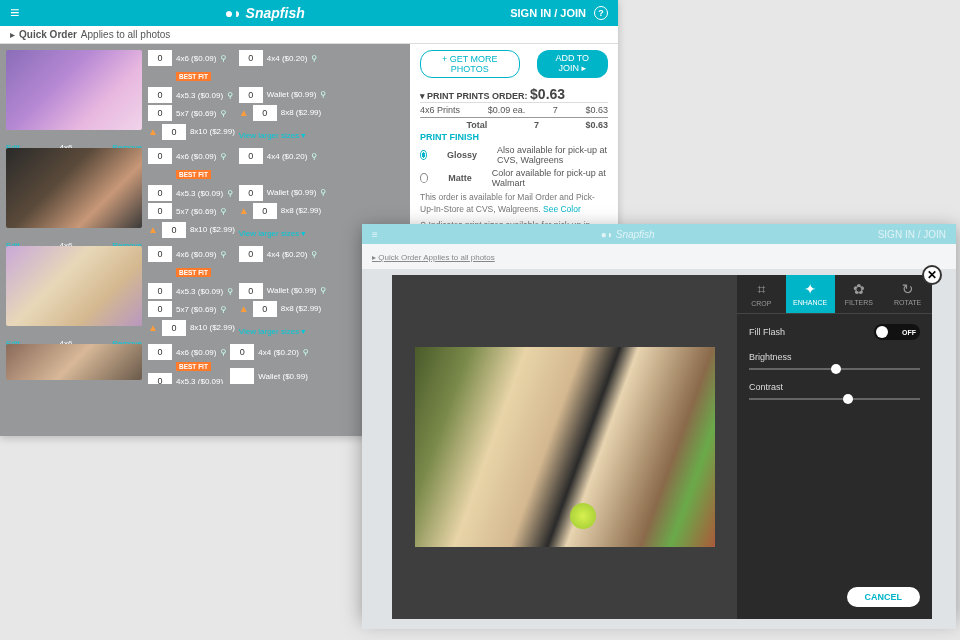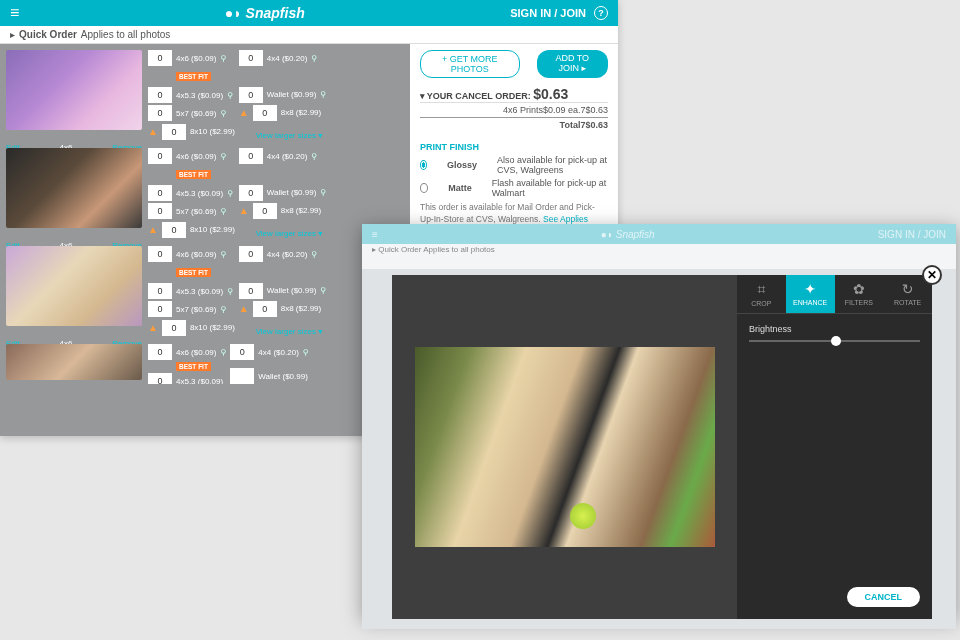--- a/index.html
+++ b/index.html
@@ -18,25 +18,25 @@
 .leftcol { width:410px; background:#96989a; overflow:hidden; padding:6px; }
 .rightcol { flex:1; background:#fff; padding:6px 10px; font-size:10px; color:#555; }
 
 .pill { border-radius:12px; font-size:9px; padding:3px 10px; display:inline-block; text-align:center; cursor:pointer; }
 .pill.outline { border:1px solid #00b5c8; color:#00b5c8; background:#fff; }
 .pill.fill { background:#00b5c8; color:#fff; }
 .btnrow { display:flex; gap:17px; margin-bottom:8px;justify-content:space-between; }
 
 .orderhdr { font-size:9px; font-weight:bold; color:#444; }
 .orderhdr .price { font-size:14px; }
-.line { display:flex; justify-content:flex-end; font-size:9px; padding:2px 0; }
+.line { display:flex; justify-content:space-between; font-size:9px; padding:2px 0; }
 .line.bord { border-top:1px solid #ddd; }
 .line.tot { font-weight:bold; border-top:1px solid #999; }
 
-.sect { font-size:9px; font-weight:bold; color:#00b5c8; margin-top:10px; }
+.sect { font-size:9px; font-weight:bold; color:#00b5c8; }
 .radio-row { display:flex; align-items:center; gap:20px; font-size:9px; color:#555; margin:3px 0; }
 .radio { width:10px; height:10px; border:1px solid #888; border-radius:50%; display:inline-block; }
 .radio.on { border-color:#00b5c8; background:radial-gradient(#00b5c8 45%,transparent 50%); }
 .fineprint { font-size:8.5px; color:#777; margin-top:4px; line-height:1.4; }
 .fineprint a { color:#00b5c8; }
 
 .photo-row { display:flex; gap:6px; height:90px; margin-bottom:8px; position:relative; }
 .thumb { width:136px; height:80px; background:linear-gradient(135deg,#8a6db8,#b789d4 40%,#e8b8e0 70%,#f0d4ea); border-radius:2px; position:relative; }
 .thumb2 { background:linear-gradient(135deg,#2a2a2a,#5a4a3a 40%,#c89878 70%,#3a3a3a); }
 .thumb3 { background:linear-gradient(135deg,#c8a8d8,#e8d8b8 40%,#d4b890 70%,#b898c0); }
@@ -46,25 +46,25 @@
 .thumb-bar .sz { color:#fff; }
 .thumb-bar .rem { color:#00c8d8; }
 
 .sizes { display:flex; gap:4px; flex:1; }
 .sizecol { display:flex; flex-direction:column; gap:2px; }
 .szrow { display:flex; align-items:center; gap:4px; font-size:8px; color:#fff; height:17px; }
 .qtybox { width:24px; height:16px; background:#fff; color:#333; font-size:9px; text-align:center; border:none; }
 .bestfit { background:#ff7a2a; color:#fff; font-size:6.5px; padding:1px 3px; font-weight:bold; }
 .warn { color:#ff9c3a; font-size:10px; }
 .pin { font-size:8px; color:#cfe; }
-.viewlarger { color:#00c8d8; font-size:8px; text-align:right; padding-right:4px; margin-top:8px; }
+.viewlarger { color:#00c8d8; font-size:8px; text-align:left; padding-right:4px; margin-top:8px; }
 
 .window2 { position:absolute; left:362px; top:224px; width:594px; height:394px; background:#eceff1; box-shadow:0 4px 18px rgba(0,0,0,0.35); }
 .w2-topbar { background:rgba(0,181,200,0.35); height:20px; display:flex; align-items:center; justify-content:space-between; padding:0 10px; color:rgba(255,255,255,0.7); font-size:10px; }
-.w2-quick { background:rgba(255,255,255,0.4); height:25px; font-size:8px; color:#888; padding:1px 10px; }
+.w2-quick { background:rgba(255,255,255,0.4); height:25px; font-size:8px; color:#888; padding:9px 10px;text-decoration:underline; }
 .w2-body { position:relative; height:calc(100% - 34px); background:#e0e3e5; }
 
 .editor { position:absolute; left:30px; top:6px; right:24px; bottom:10px; background:#3e3e3e; display:flex; }
 .closex { position:absolute; right:-10px; top:-10px; width:20px; height:20px; background:#fff; border-radius:50%; border:2px solid #333; display:flex; align-items:center; justify-content:center; font-size:12px; font-weight:bold; cursor:pointer; z-index:5; }
 .canvas { flex:1; display:flex; align-items:center; justify-content:center; padding:20px; }
 .photo { width:300px; height:200px; background:linear-gradient(110deg,#4a5a2a 0%,#7a8a4a 15%,#e8d4a8 30%,#d4b890 45%,#2a2a2a 55%,#e8d4b0 60%,#8a6a4a 80%,#6aaa4a 88%,#aa5a3a 100%); position:relative; }
 .ball { position:absolute; width:26px; height:26px; background:radial-gradient(#d8f050,#9ac830); border-radius:50%; bottom:18px; left:155px; }
 
 .panel { width:195px; background:#2a2a2a; display:flex; flex-direction:column; color:#ddd; font-size:9px; }
 .tooltabs { display:flex; border-bottom:1px solid #444; }
@@ -305,21 +305,21 @@
           </div>
         </div>
       </div>
 
     </div>
     <div class="rightcol">
       <div class="btnrow">
         <span class="pill outline">+ GET MORE PHOTOS</span>
         <span class="pill fill">ADD TO JOIN ▸</span>
       </div>
-      <div class="orderhdr">▾ <span>YOUR CANCEL ORDER:</span> <span class="price">$0.63</span></div>
+      <div class="orderhdr">▾ <span>PRINT PRINTS ORDER:</span> <span class="price">$0.63</span></div>
       <div class="line bord">
           <span>4x6 Prints</span>
           <span>$0.09 ea.</span>
           <span>7</span>
           <span>$0.63</span>
         </div>
       <div class="line tot">
           <span></span>
           <span>Total</span>
           <span>7</span>
@@ -328,23 +328,23 @@
 
       <div class="sect">PRINT FINISH</div>
       <div class="radio-row">
           <span class="radio on"></span>
           <b>Glossy</b> 
           <span>Also available for pick-up at CVS, Walgreens</span>
         </div>
       <div class="radio-row">
           <span class="radio"></span>
           <b>Matte</b> 
-          <span>Flash available for pick-up at Walmart</span>
-        </div>
-      <div class="fineprint"><span>This order is available for Mail Order and Pick-Up-In-Store at CVS, Walgreens.</span> <a>See Applies</a></div>
+          <span>Color available for pick-up at Walmart</span>
+        </div>
+      <div class="fineprint"><span>This order is available for Mail Order and Pick-Up-In-Store at CVS, Walgreens.</span> <a>See Color</a></div>
       <div class="fineprint">⚲ <span>Indicates print sizes available for pick-up in store</span></div>
       <div class="sect" style="margin-top:14px">ADD AN 8X10 COLLAGE PRINT</div>
     </div>
   </div>
 </div>
 
 <div class="window2">
   <div class="w2-topbar">
     <span>≡</span>
     <span style="font-style:italic">●◗ <span>Snapfish</span></span>
@@ -360,23 +360,30 @@
           </div>
       </div>
       <div class="panel">
         <div class="tooltabs">
           <div class="ttab"><span class="ico">⌗</span><span>CROP</span></div>
           <div class="ttab active"><span class="ico">✦</span><span>ENHANCE</span></div>
           <div class="ttab"><span class="ico">✿</span><span>FILTERS</span></div>
           <div class="ttab"><span class="ico">↻</span><span>ROTATE</span></div>
         </div>
         <div class="controls">
+          <div class="crow">
+              <span>Fill Flash</span>
+              <span class="toggle">OFF</span>
+            </div>
           <div><span>Brightness</span><div class="slider">
                 <div class="knob" style="left:48%"></div>
               </div></div>
+          <div><span>Contrast</span><div class="slider">
+                <div class="knob" style="left:55%"></div>
+              </div></div>
         </div>
         <div class="footer">
           <span class="fbtn cancel">CANCEL</span>
         </div>
       </div>
     </div>
   </div>
 </div>
 
 </body></html>

